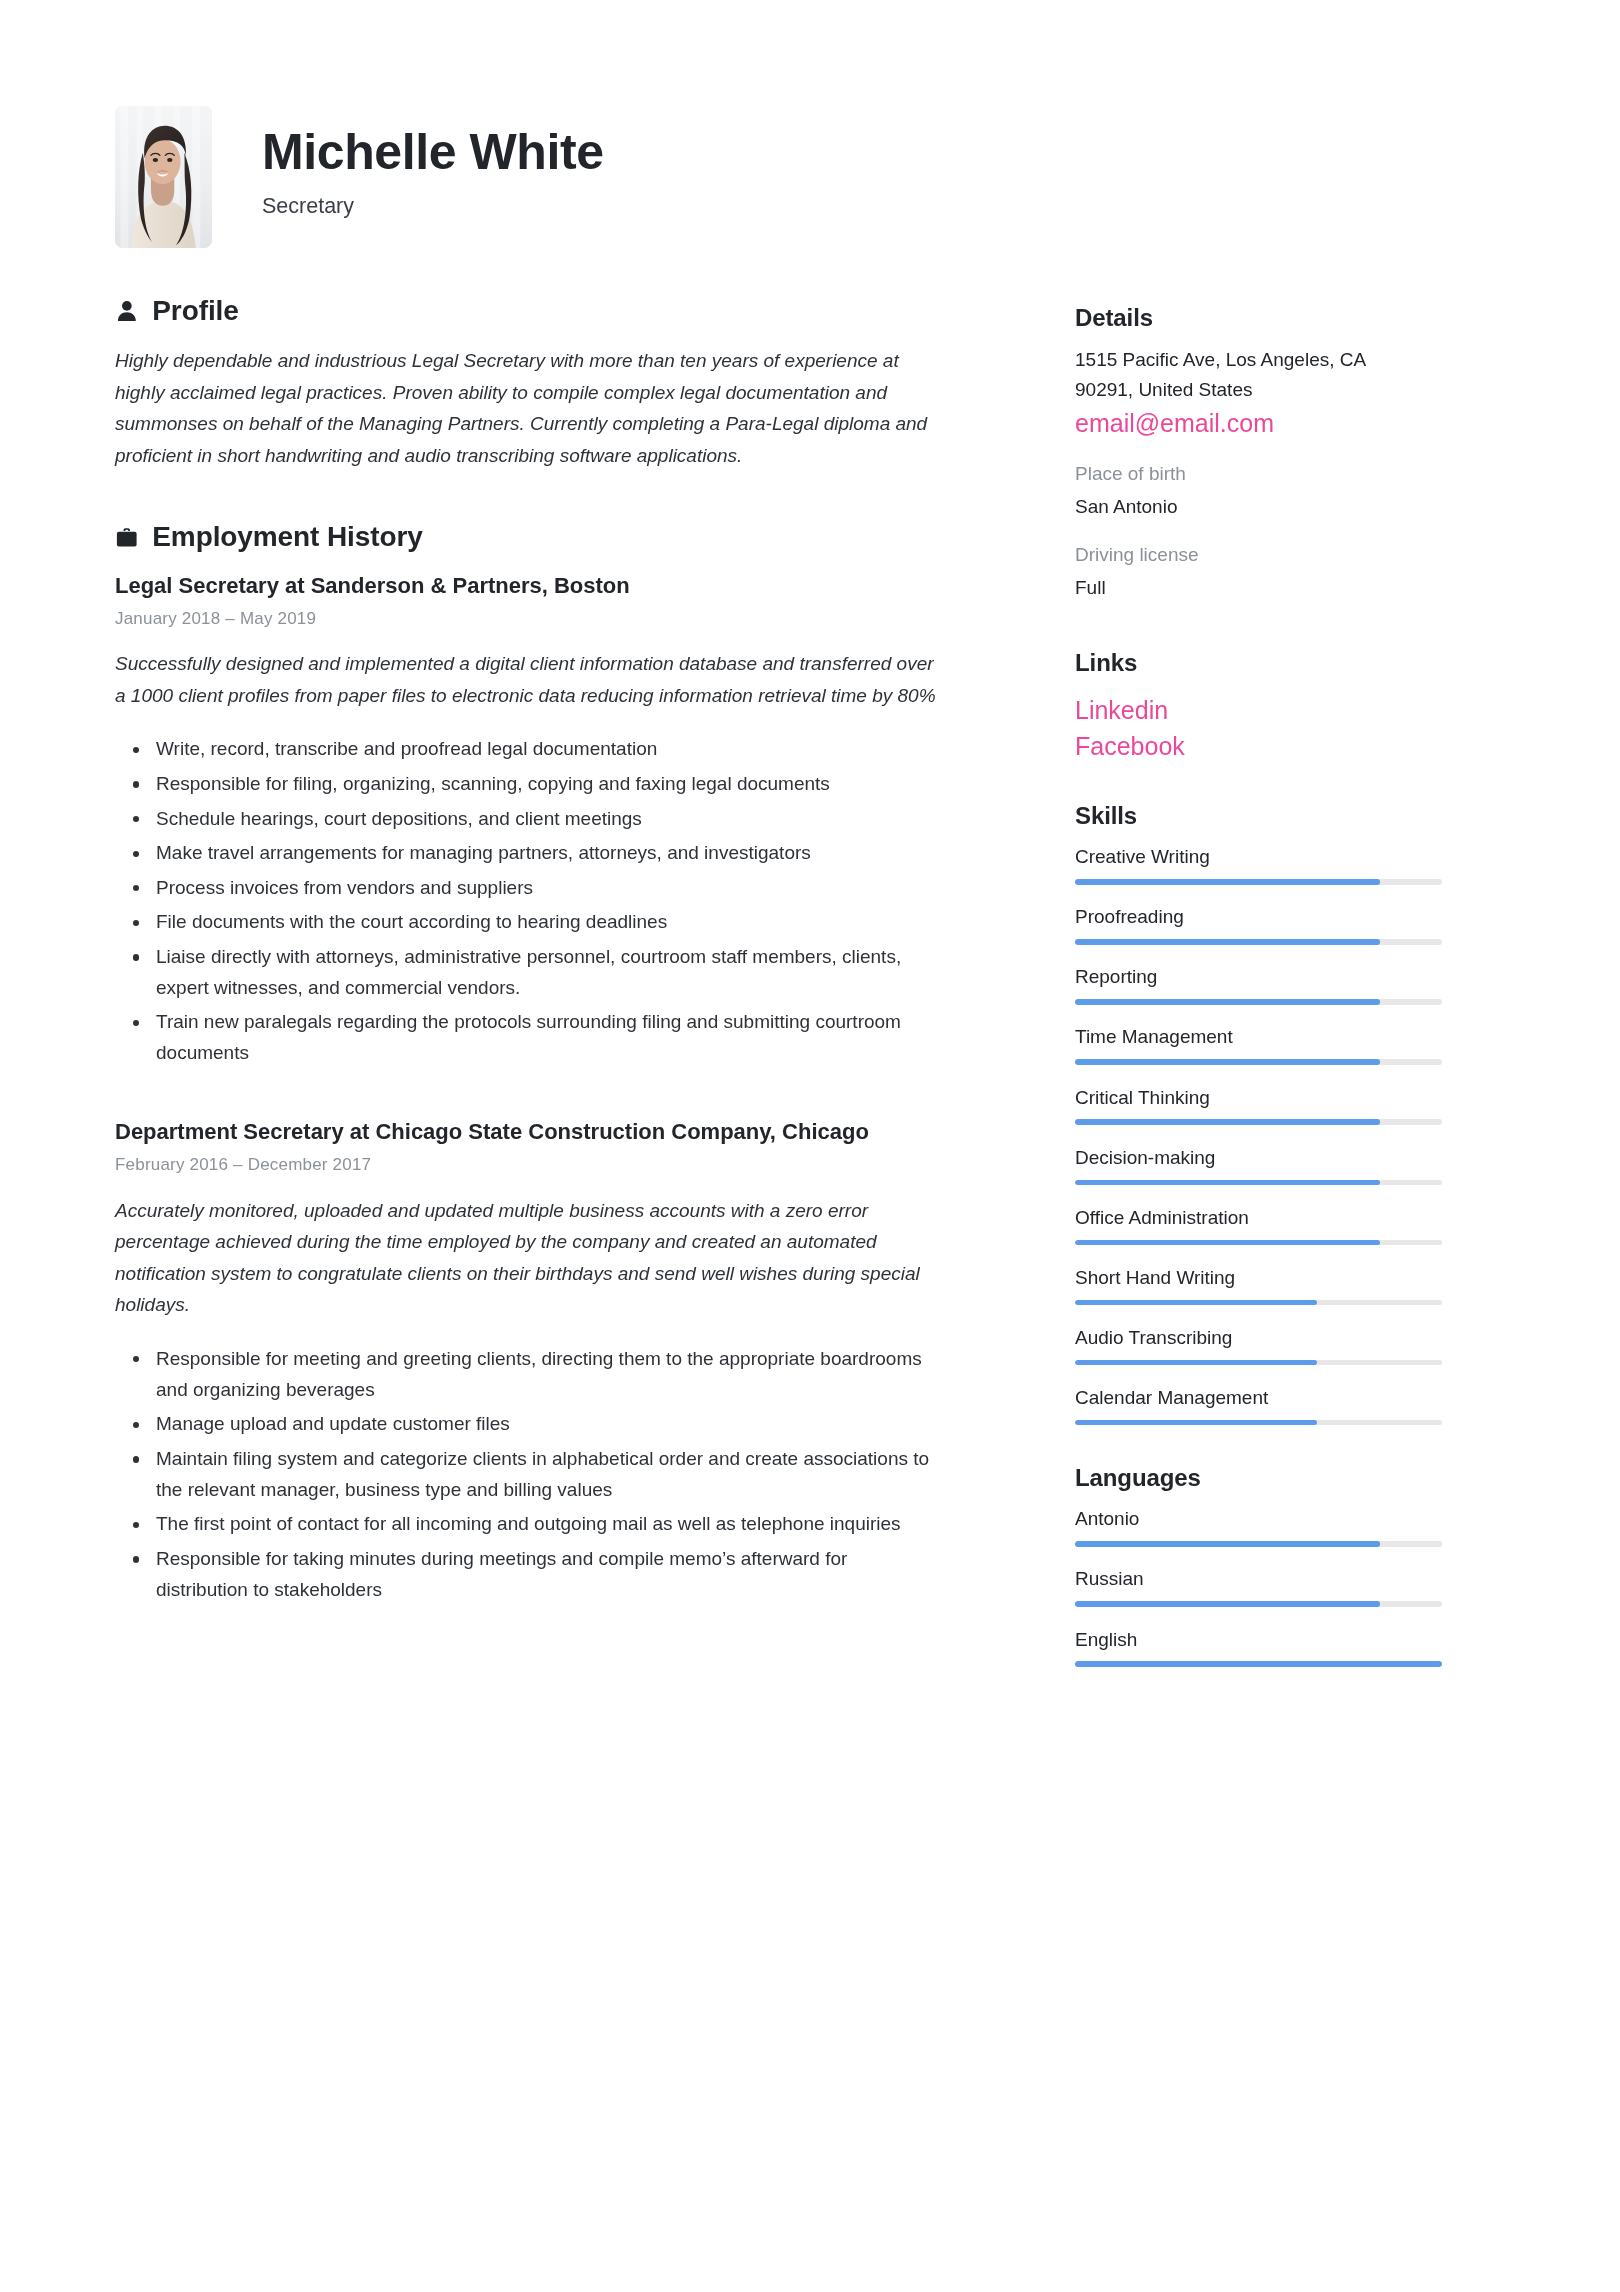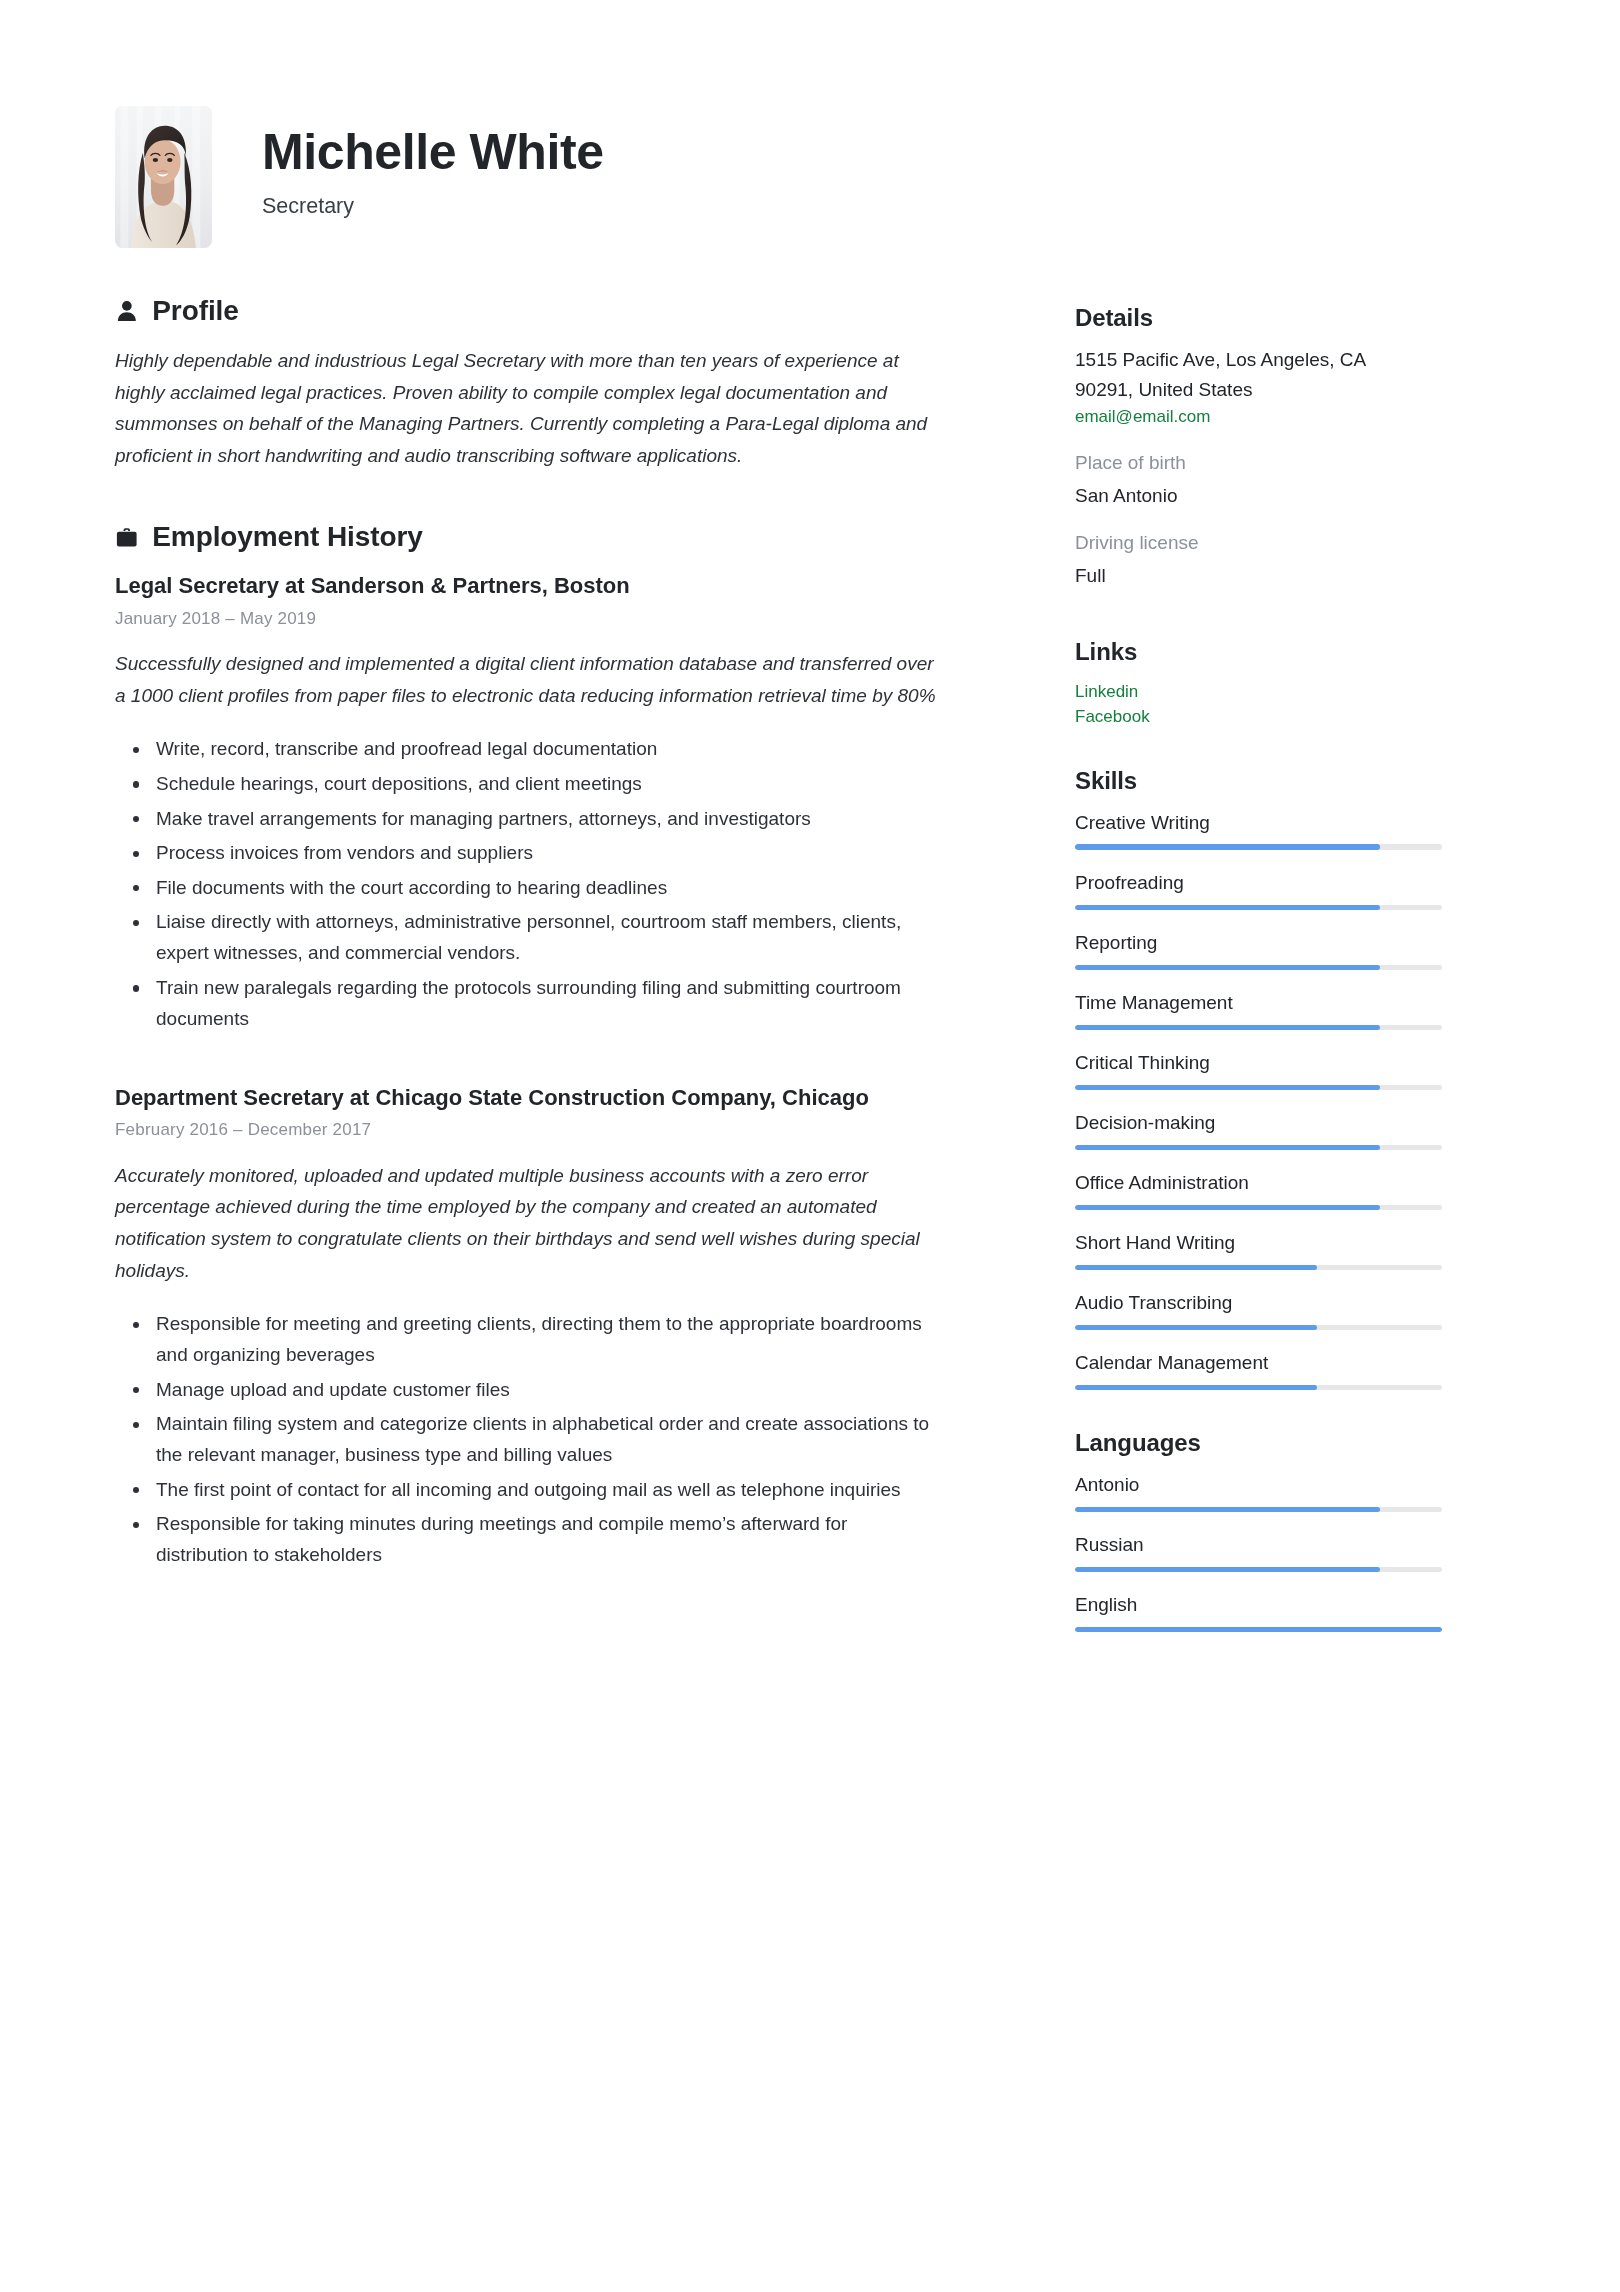--- a/index.html
+++ b/index.html
@@ -175,23 +175,23 @@
     margin-bottom: 14.3px;
     letter-spacing: -0.1px;
   }
 
   .side-line {
     font-size: 19px;
     line-height: 1.45;
     color: #22252a;
   }
   .side-link {
-    font-size: 17px;
+    font-size: 25px;
     line-height: 1.45;
-    color: #15803d;
+    color: #ec4899;
     text-decoration: none;
     display: block;
   }
 
   .side-pair { margin-top: 19px; }
   .side-pair .label {
     font-size: 19px;
     color: #8c9199;
     line-height: 1.5;
     margin-bottom: 4.5px;
@@ -310,20 +310,21 @@
           </span>
           <h2>Employment History</h2>
         </div>
 
         <div class="job">
           <div class="job-heading">Legal Secretary at Sanderson &amp; Partners, Boston</div>
           <div class="job-dates">January 2018  –  May 2019</div>
           <p class="job-summary">Successfully designed and implemented a digital client information database and transferred over a 1000 client profiles from paper files to electronic data reducing information retrieval time by 80%</p>
           <ul class="bullets">
             <li>Write, record, transcribe and proofread legal documentation</li>
+            <li>Responsible for filing, organizing, scanning, copying and faxing legal documents</li>
             <li>Schedule hearings, court depositions, and client meetings</li>
             <li>Make travel arrangements for managing partners, attorneys, and investigators</li>
             <li>Process invoices from vendors and suppliers</li>
             <li>File documents with the court according to hearing deadlines</li>
             <li>Liaise directly with attorneys, administrative personnel, courtroom staff members, clients, expert witnesses, and commercial vendors.</li>
             <li>Train new paralegals regarding the protocols surrounding filing and submitting courtroom documents</li>
           </ul>
         </div>
 
         <div class="job">

